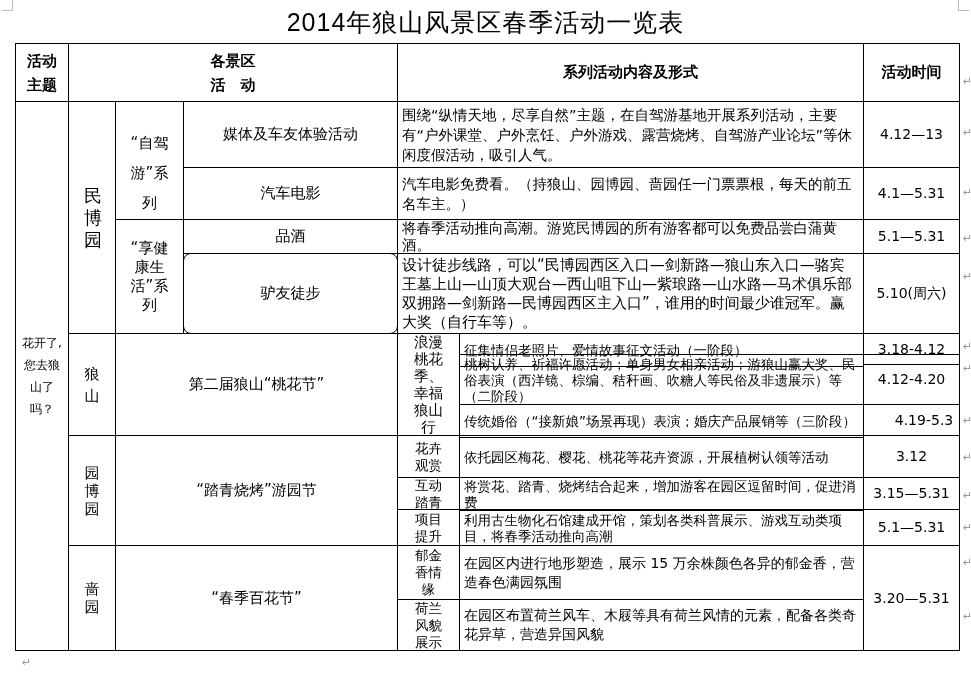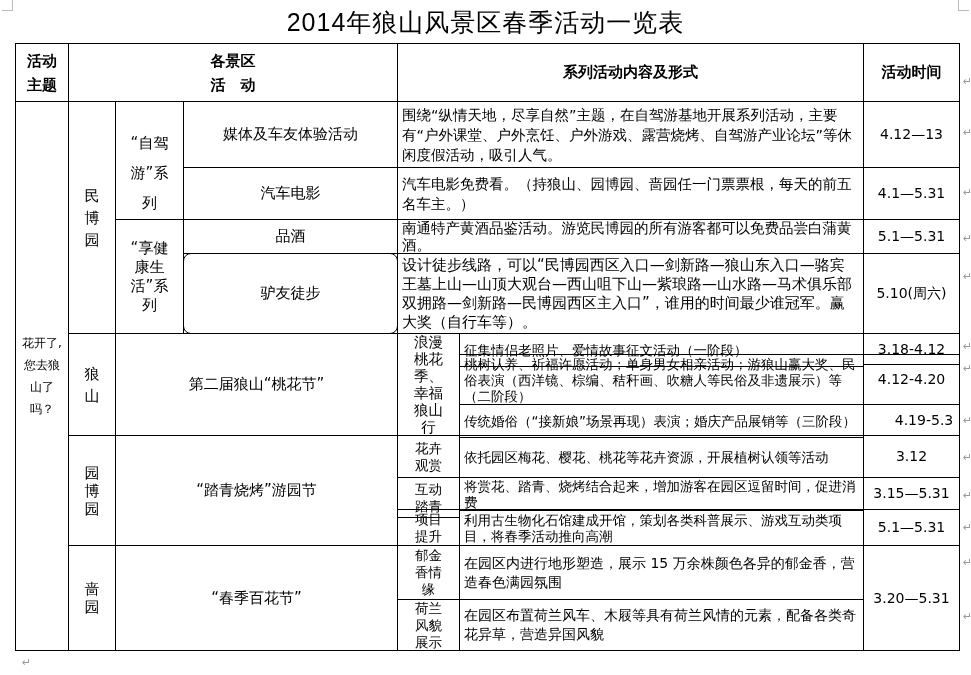--- a/index.html
+++ b/index.html
@@ -40,21 +40,21 @@
 </div>
 <div class="cell bold" style="left:864px;top:44px;width:97px;height:59px;">
   <span>活动时间</span>
 </div>
 
 <div class="cell" style="left:16px;top:102px;width:54px;height:550px;">
   <span style="width:44px;display:block;line-height:22px;font-size:12px;">花开了,您去狼山了吗？</span>
 </div>
 
 <div class="cell" style="left:69px;top:102px;width:48px;height:233px;">
-  <span class="vtext" style="line-height:22px;font-size:15px;">民博园</span>
+  <span class="vtext" style="line-height:22px;font-size:18px;">民博园</span>
 </div>
 <div class="cell" style="left:116px;top:102px;width:69px;height:119px;">
   <span style="width:50px;display:block;line-height:30px;font-size:15px;margin-top:24px;">“自驾游”系列</span>
 </div>
 <div class="cell" style="left:116px;top:220px;width:69px;height:115px;">
   <span style="width:50px;display:block;line-height:19px;font-size:15px;">“享健康生活”系列</span>
 </div>
 
 <div class="cell" style="left:184px;top:102px;width:215px;height:67px;">
   <span style="font-size:15px;">媒体及车友体验活动</span>
@@ -73,21 +73,21 @@
   <span style="line-height:20px;font-size:14.5px;">汽车电影免费看。（持狼山、园博园、啬园任一门票票根，每天的前五名车主。）</span>
 </div>
 <div class="cell" style="left:864px;top:168px;width:97px;height:53px;">
   <span>4.1—5.31</span>
 </div>
 
 <div class="cell" style="left:184px;top:220px;width:215px;height:35px;">
   <span style="font-size:15px;">品酒</span>
 </div>
 <div class="cell left" style="left:398px;top:220px;width:467px;height:35px;">
-  <span style="line-height:17px;font-size:14.5px;">南通特产黄酒品鉴活动。游览民博园的所有游客都可以免费品尝白蒲黄酒。</span>
+  <span style="line-height:17px;font-size:14.5px;">将春季活动推向高潮。游览民博园的所有游客都可以免费品尝白蒲黄酒。</span>
 </div>
 <div class="cell" style="left:864px;top:220px;width:97px;height:35px;">
   <span>5.1—5.31</span>
 </div>
 
 <div class="cell" style="left:184px;top:254px;width:215px;height:81px;border-radius:8px;">
   <span style="font-size:15px;">驴友徒步</span>
 </div>
 <div class="cell left" style="left:398px;top:254px;width:467px;height:81px;">
   <span style="line-height:19px;font-size:15px;">设计徒步线路，可以“民博园西区入口—剑新路—狼山东入口—骆宾王墓上山—山顶大观台—西山咀下山—紫琅路—山水路—马术俱乐部双拥路—剑新路—民博园西区主入口”，谁用的时间最少谁冠军。赢大奖（自行车等）。</span>
@@ -132,21 +132,21 @@
 </div>
 <div class="cell narrow" style="left:398px;top:436px;width:63px;height:43px;">
   <span class="v2">花卉观赏</span>
 </div>
 <div class="cell left narrow" style="left:460px;top:436px;width:405px;height:43px;">
   <span>依托园区梅花、樱花、桃花等花卉资源，开展植树认领等活动</span>
 </div>
 <div class="cell" style="left:864px;top:436px;width:97px;height:43px;">
   <span>3.12</span>
 </div>
-<div class="cell narrow" style="left:398px;top:478px;width:63px;height:41px;">
+<div class="cell narrow" style="left:398px;top:478px;width:63px;height:33px;">
   <span class="v2">互动踏青</span>
 </div>
 <div class="cell left narrow" style="left:460px;top:478px;width:405px;height:33px;">
   <span>将赏花、踏青、烧烤结合起来，增加游客在园区逗留时间，促进消费</span>
 </div>
 <div class="cell" style="left:864px;top:478px;width:97px;height:33px;">
   <span>3.15—5.31</span>
 </div>
 <div class="cell narrow" style="left:398px;top:510px;width:63px;height:37px;">
   <span class="v2">项目提升</span>

